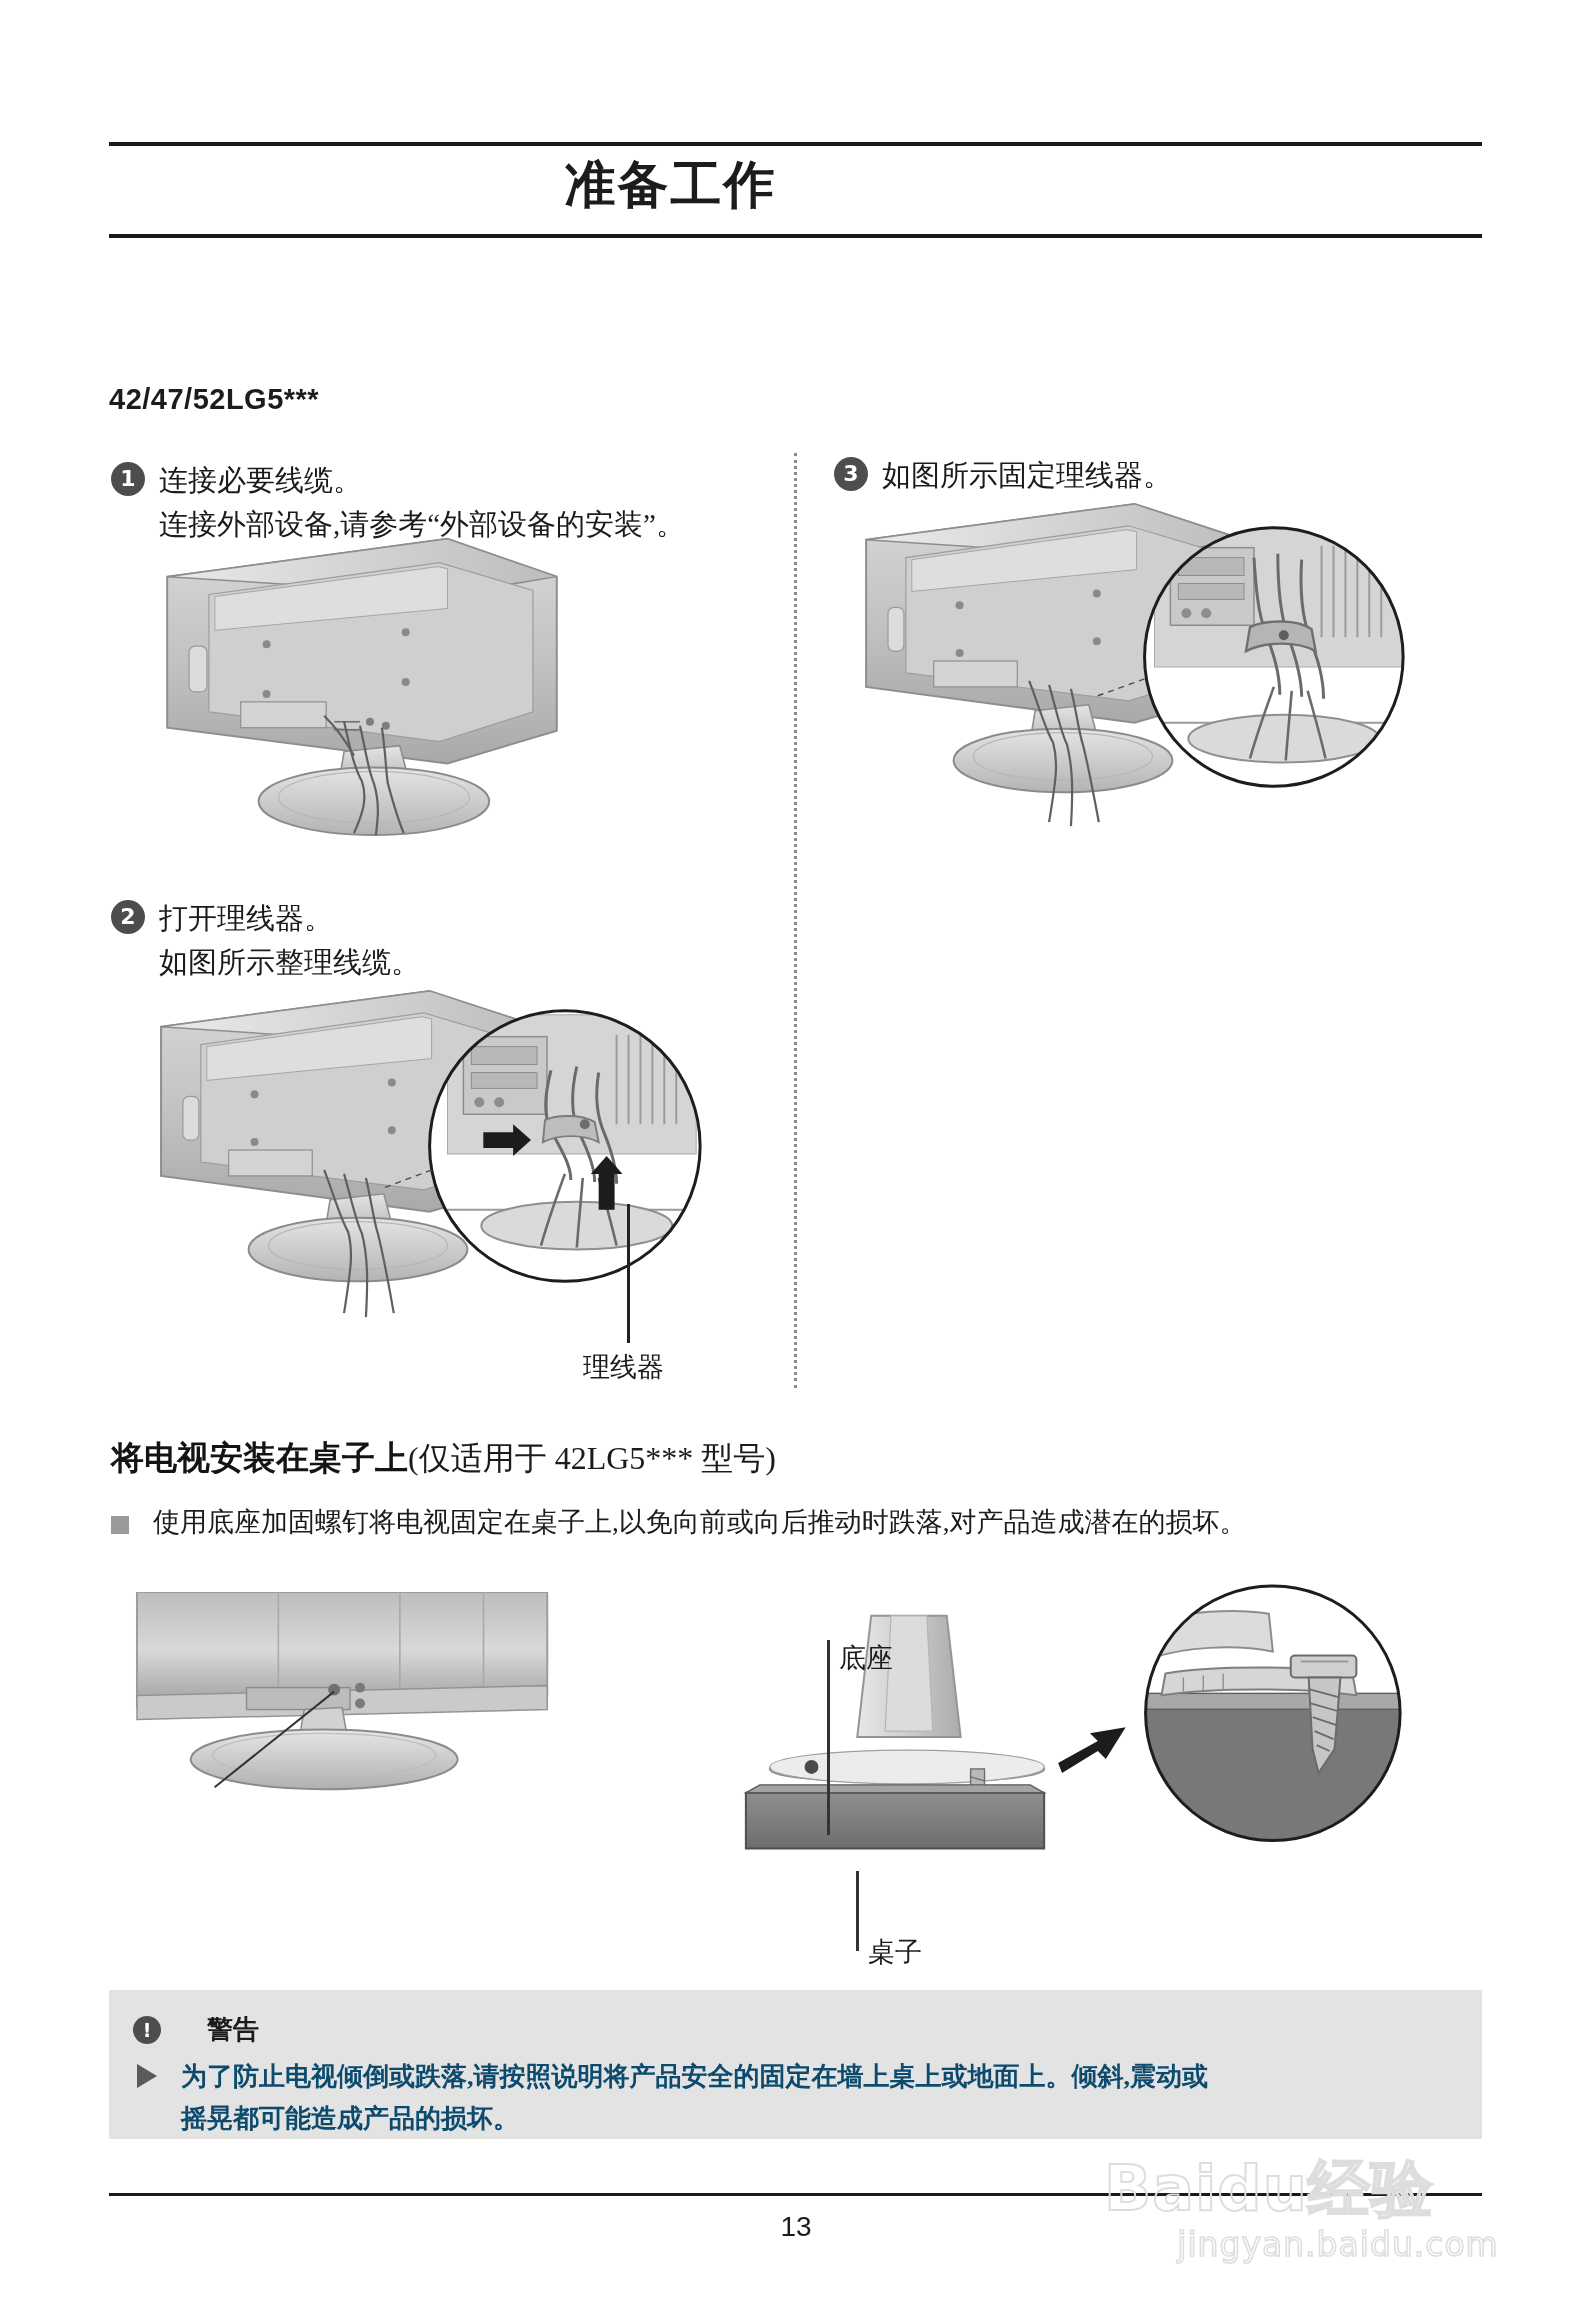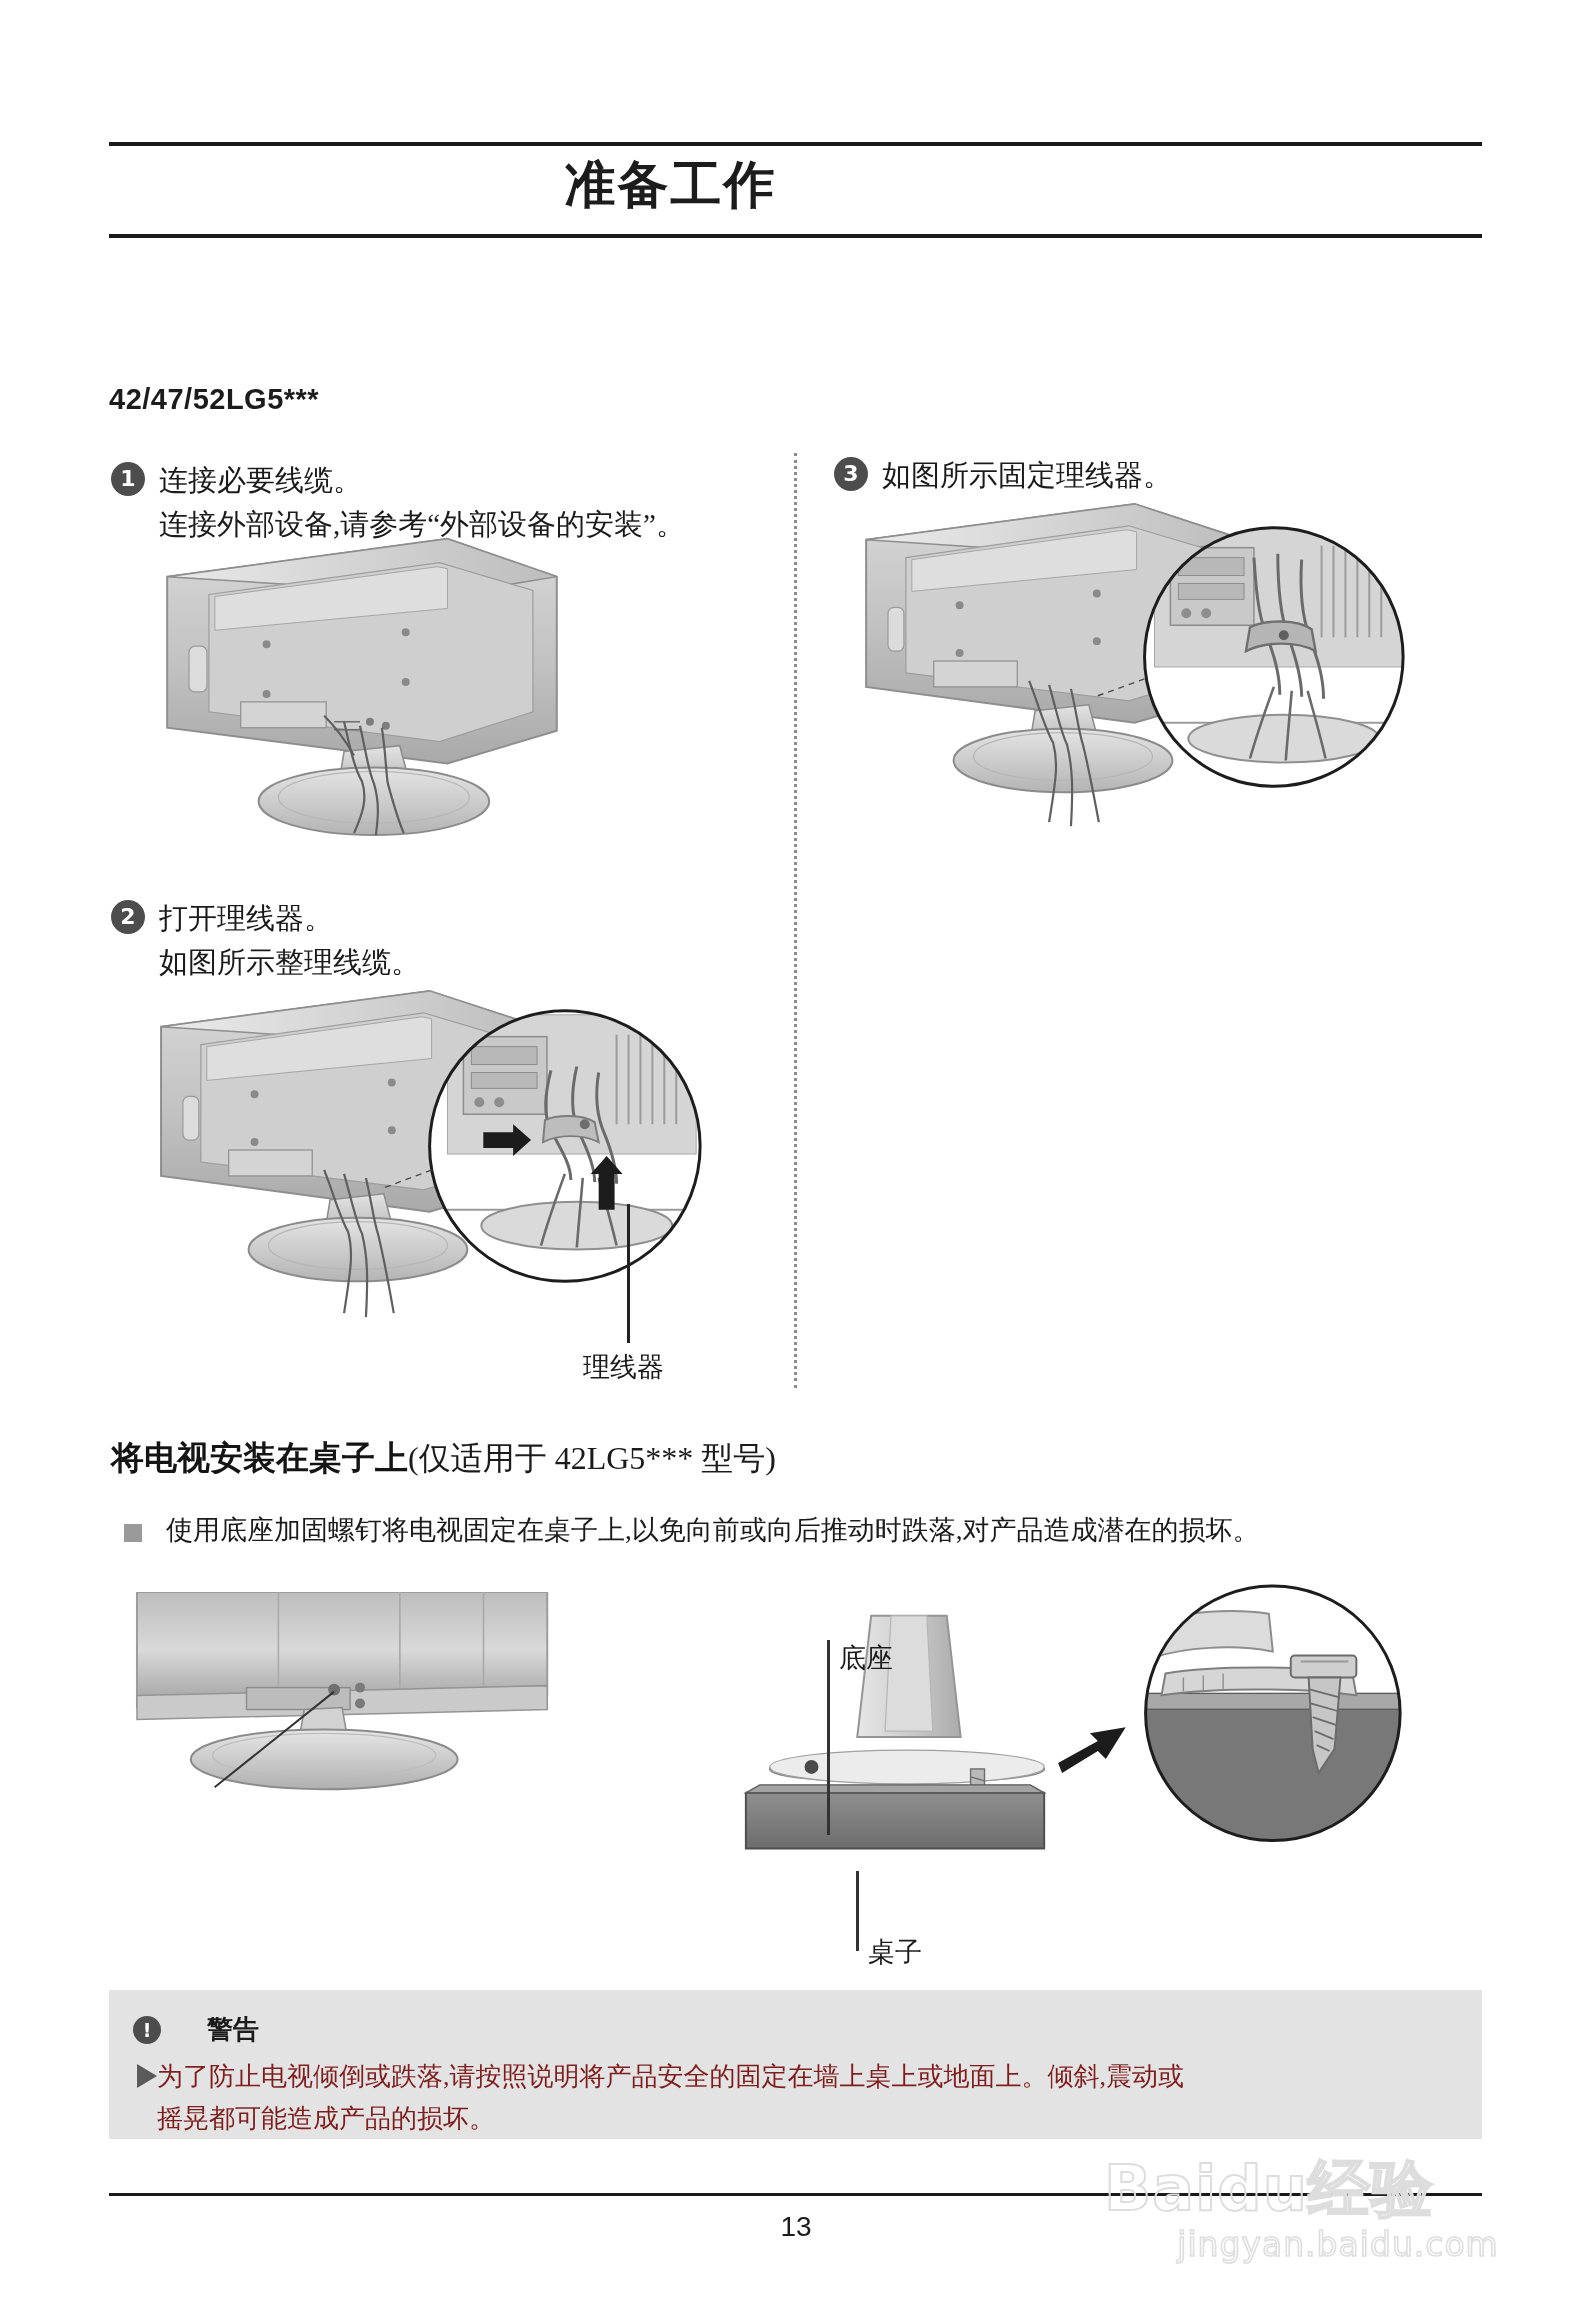--- a/index.html
+++ b/index.html
@@ -143,25 +143,24 @@
     font-weight: bold;
     color: #141414;
   }
   .section-heading .sub {
     font-size: 32px;
     color: #1b1b1b;
   }
 
   .bullet-row {
     position: absolute;
-    left: 124px;
+    left: 111px;
     top: 1504px;
     width: 1373px;
     white-space: nowrap;
-    margin-top: 8px;
   }
   .bullet-square {
     display: inline-block;
     width: 18px;
     height: 18px;
     background: #9a9a9a;
     vertical-align: middle;
     margin-right: 24px;
     margin-bottom: 5px;
   }
@@ -257,25 +256,26 @@
     position: absolute;
     left: 0;
     top: 8px;
     width: 0;
     height: 0;
     border-left: 20px solid #5a5a5a;
     border-top: 12px solid transparent;
     border-bottom: 12px solid transparent;
   }
   .warn-lines {
-    margin-left: 20px;
+    margin-left: 44px;
     font-size: 26px;
     line-height: 42px;
-    color: #7f1d1d;
+    color: #0c4a6e;
     white-space: nowrap;
+    font-weight: bold;
   }
 
   
   .footer-rule {
     position: absolute;
     left: 109px;
     top: 2193px;
     width: 1373px;
     height: 3px;
     background: #1a1a1a;

